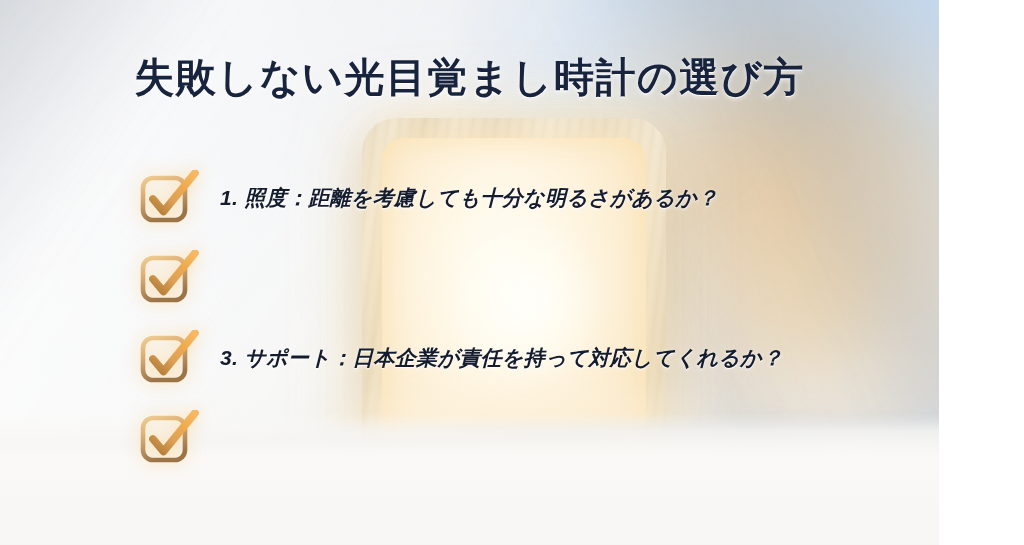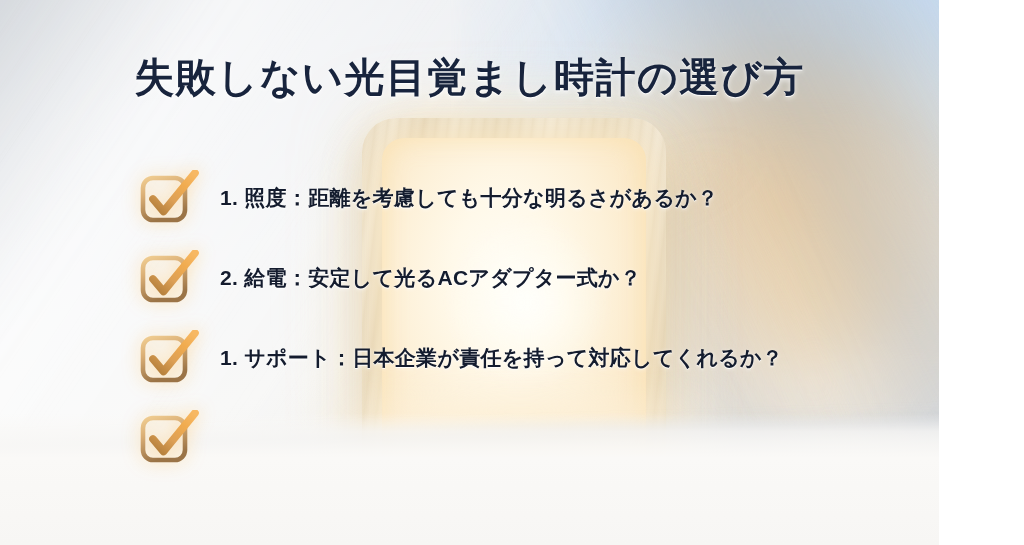--- a/index.html
+++ b/index.html
@@ -273,20 +273,21 @@
 
   .check-label {
     font-size:21px;
     font-weight:bold;
     color:#141c2e;
     letter-spacing:0.3px;
     white-space:nowrap;
     text-shadow:
       0 1px 0 rgba(255,255,255,0.8),
       0 1px 4px rgba(255,255,255,0.7);
+    font-style: italic;
   }
 </style>
 </head>
 <body>
 
 <div class="stage">
 
   <div class="bg-base"></div>
   <div class="bg-blue"></div>
   <div class="bg-warm"></div>
@@ -336,31 +337,30 @@
       <span class="check-label">1. 照度：距離を考慮しても十分な明るさがあるか？</span>
     </div>
 
     <div class="check-row">
       <span class="check-icon">
         <svg viewBox="0 0 62 56" xmlns="http://www.w3.org/2000/svg">
           <rect x="5" y="8" width="42" height="42" rx="10" ry="10" fill="none" stroke="url(#boxg1)" stroke-width="4.6"></rect>
           <path d="M15 29 L25.5 41.5 L57 3" fill="none" stroke="url(#tickg1)" stroke-width="7.6" stroke-linecap="round" stroke-linejoin="round"></path>
         </svg>
       </span>
-      <span class="check-label">2. 給電：安定して光るACアダプター式か？</span>
     </div>
 
     <div class="check-row">
       <span class="check-icon">
         <svg viewBox="0 0 62 56" xmlns="http://www.w3.org/2000/svg">
           <rect x="5" y="8" width="42" height="42" rx="10" ry="10" fill="none" stroke="url(#boxg1)" stroke-width="4.6"></rect>
           <path d="M15 29 L25.5 41.5 L57 3" fill="none" stroke="url(#tickg1)" stroke-width="7.6" stroke-linecap="round" stroke-linejoin="round"></path>
         </svg>
       </span>
-      <span class="check-label">1. サポート：日本企業が責任を持って対応してくれるか？</span>
+      <span class="check-label">3. サポート：日本企業が責任を持って対応してくれるか？</span>
     </div>
 
     <div class="check-row">
       <span class="check-icon">
         <svg viewBox="0 0 62 56" xmlns="http://www.w3.org/2000/svg">
           <rect x="5" y="8" width="42" height="42" rx="10" ry="10" fill="none" stroke="url(#boxg1)" stroke-width="4.6"></rect>
           <path d="M15 29 L25.5 41.5 L57 3" fill="none" stroke="url(#tickg1)" stroke-width="7.6" stroke-linecap="round" stroke-linejoin="round"></path>
         </svg>
       </span>
     </div>

